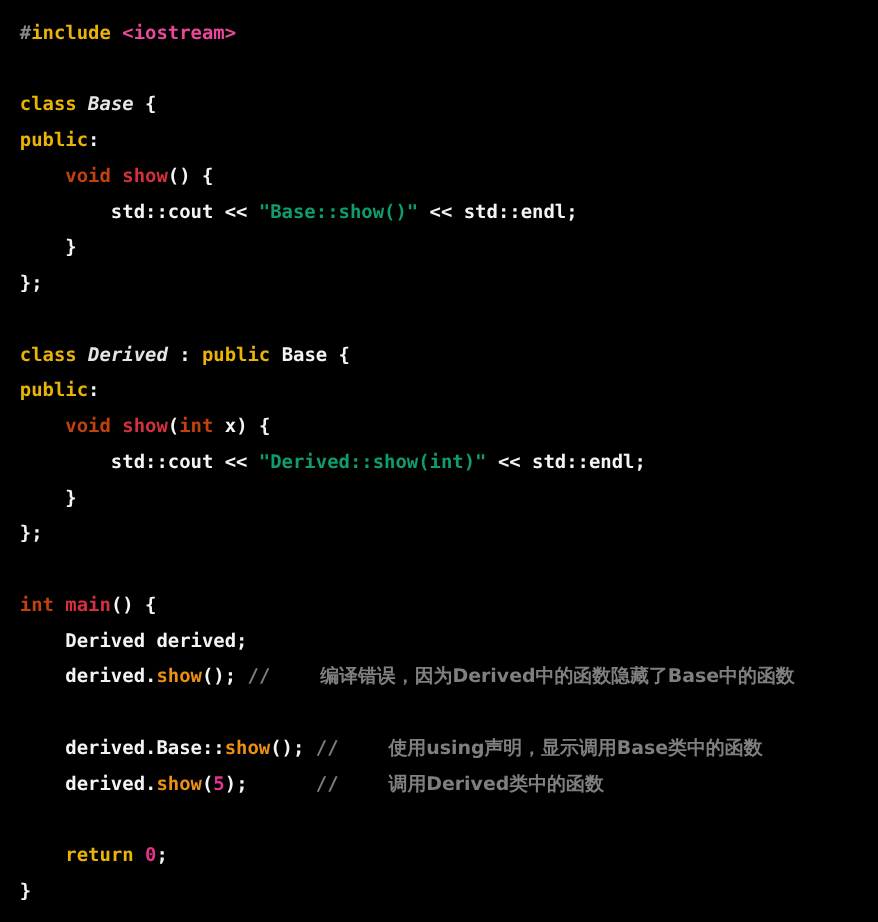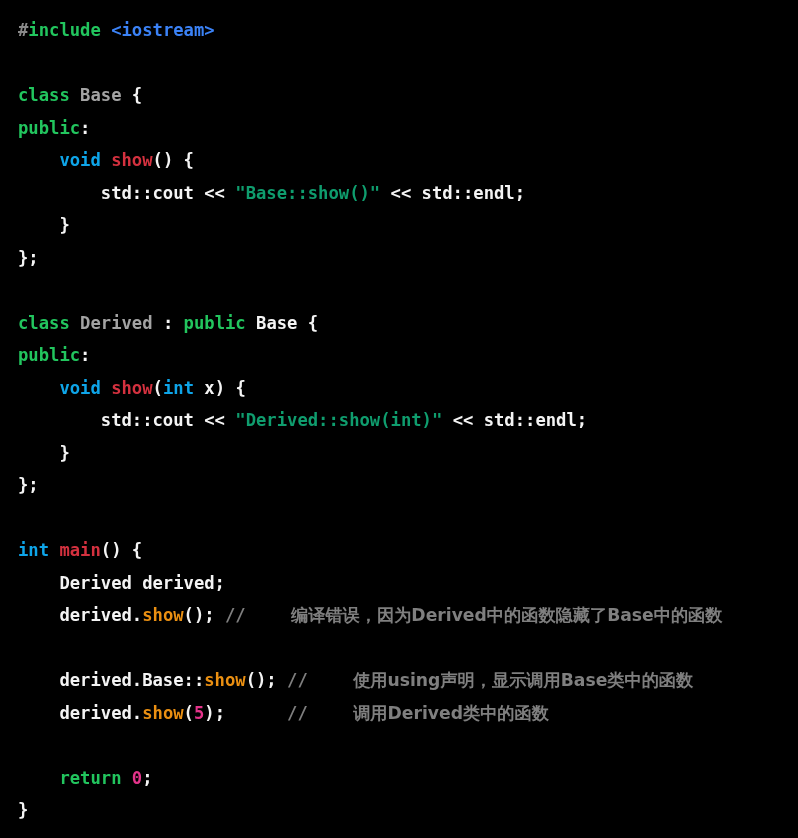--- a/index.html
+++ b/index.html
@@ -25,27 +25,27 @@
   }
   .line {
     height: 32.5px;
     white-space: pre;
   }
   .line.blank {
     height: 32.5px;
   }
   
   .t-plain   { color: #f4f4f4; }
-  .t-kw      { color: #22c55e; }
-  .t-type    { color: #0ea5e9; }
-  .t-class   { color: #a3a3a3; }
+  .t-kw      { color: #eab308; }
+  .t-type    { color: #c2410c; }
+  .t-class   { color: #e5e5e5; font-style: italic; }
   .t-fn      { color: #d4313f; }
   .t-fn-call { color: #eb9012; }
   .t-string  { color: #0f9d6e; }
-  .t-header  { color: #3b82f6; }
+  .t-header  { color: #ec4899; }
   .t-num     { color: #e5338b; }
   .t-comment { color: #7f7f7f; font-weight: bold; }
   .t-hash    { color: #8a8a8a; }
   .t-cn      { font-family: "DejaVu Sans", sans-serif; font-weight: bold; margin-left: 35px; }
 </style>
 </head>
 <body>
 
 <div id="code-block"><div class="line"><span class="t-hash">#</span><span class="t-kw">include</span><span class="t-plain"> </span><span class="t-header">&lt;iostream&gt;</span></div><div class="line blank">&nbsp;</div><div class="line"><span class="t-kw">class</span><span class="t-plain"> </span><span class="t-class">Base</span><span class="t-plain"> {</span></div><div class="line"><span class="t-kw">public</span><span class="t-plain">:</span></div><div class="line"><span class="t-plain">    </span><span class="t-type">void</span><span class="t-plain"> </span><span class="t-fn">show</span><span class="t-plain">() {</span></div><div class="line"><span class="t-plain">        std::cout &lt;&lt; </span><span class="t-string">"Base::show()"</span><span class="t-plain"> &lt;&lt; std::endl;</span></div><div class="line"><span class="t-plain">    }</span></div><div class="line"><span class="t-plain">};</span></div><div class="line blank">&nbsp;</div><div class="line"><span class="t-kw">class</span><span class="t-plain"> </span><span class="t-class">Derived</span><span class="t-plain"> : </span><span class="t-kw">public</span><span class="t-plain"> Base {</span></div><div class="line"><span class="t-kw">public</span><span class="t-plain">:</span></div><div class="line"><span class="t-plain">    </span><span class="t-type">void</span><span class="t-plain"> </span><span class="t-fn">show</span><span class="t-plain">(</span><span class="t-type">int</span><span class="t-plain"> x) {</span></div><div class="line"><span class="t-plain">        std::cout &lt;&lt; </span><span class="t-string">"Derived::show(int)"</span><span class="t-plain"> &lt;&lt; std::endl;</span></div><div class="line"><span class="t-plain">    }</span></div><div class="line"><span class="t-plain">};</span></div><div class="line blank">&nbsp;</div><div class="line"><span class="t-type">int</span><span class="t-plain"> </span><span class="t-fn">main</span><span class="t-plain">() {</span></div><div class="line"><span class="t-plain">    Derived derived;</span></div><div class="line"><span class="t-plain">    derived.</span><span class="t-fn-call">show</span><span class="t-plain">(); </span><span class="t-comment">// </span><span class="t-comment t-cn">编译错误，因为Derived中的函数隐藏了Base中的函数</span></div><div class="line blank">&nbsp;</div><div class="line"><span class="t-plain">    derived.Base::</span><span class="t-fn-call">show</span><span class="t-plain">(); </span><span class="t-comment">// </span><span class="t-comment t-cn">使用using声明，显示调用Base类中的函数</span></div><div class="line"><span class="t-plain">    derived.</span><span class="t-fn-call">show</span><span class="t-plain">(</span><span class="t-num">5</span><span class="t-plain">);      </span><span class="t-comment">// </span><span class="t-comment t-cn">调用Derived类中的函数</span></div><div class="line blank">&nbsp;</div><div class="line"><span class="t-plain">    </span><span class="t-kw">return</span><span class="t-plain"> </span><span class="t-num">0</span><span class="t-plain">;</span></div><div class="line"><span class="t-plain">}</span></div></div>
 

